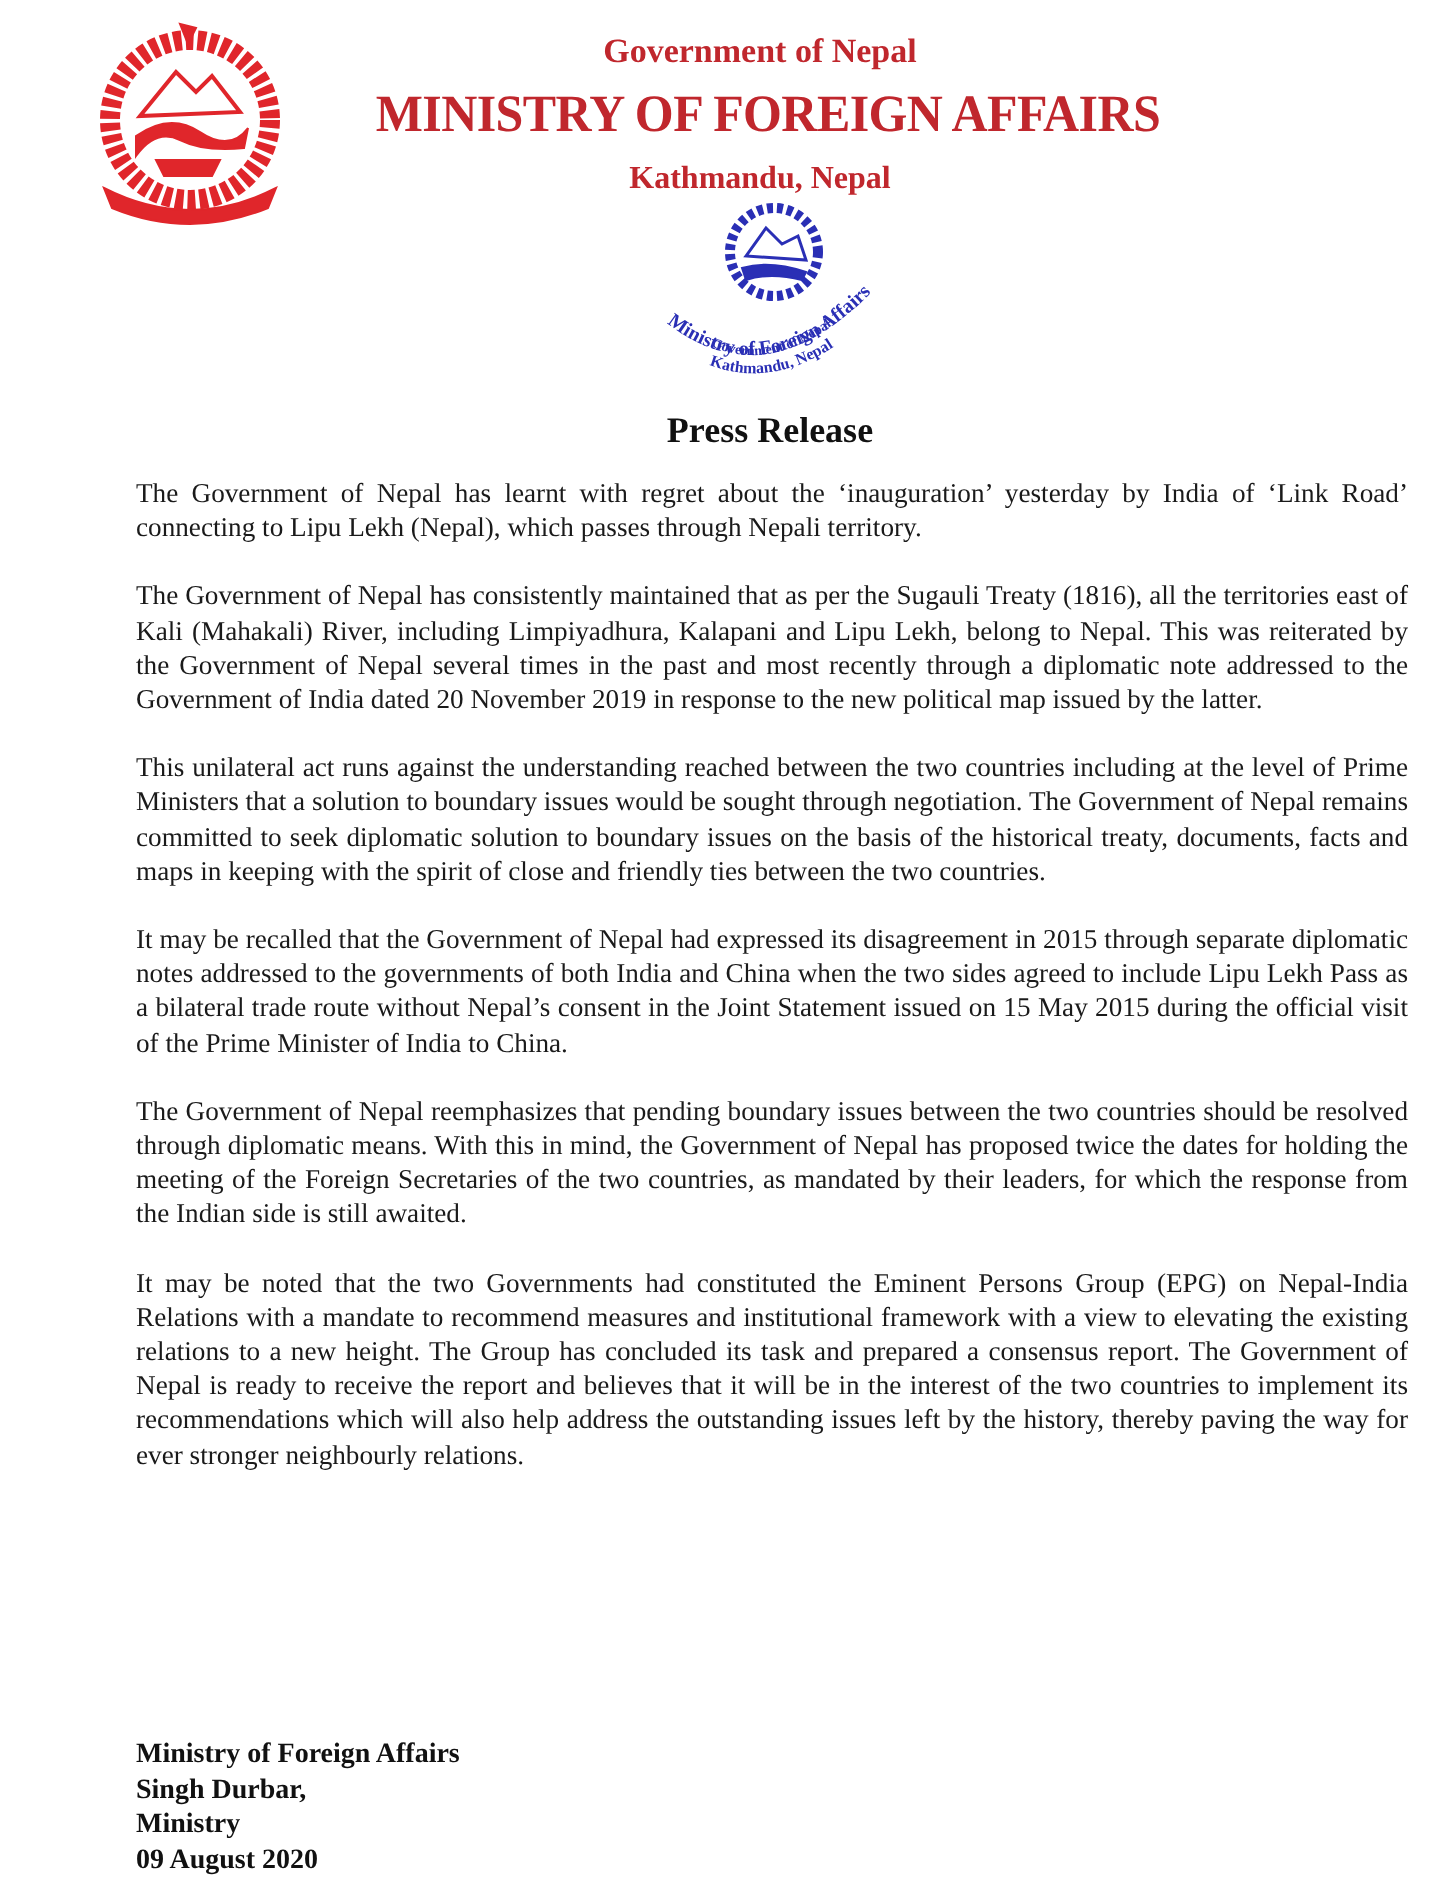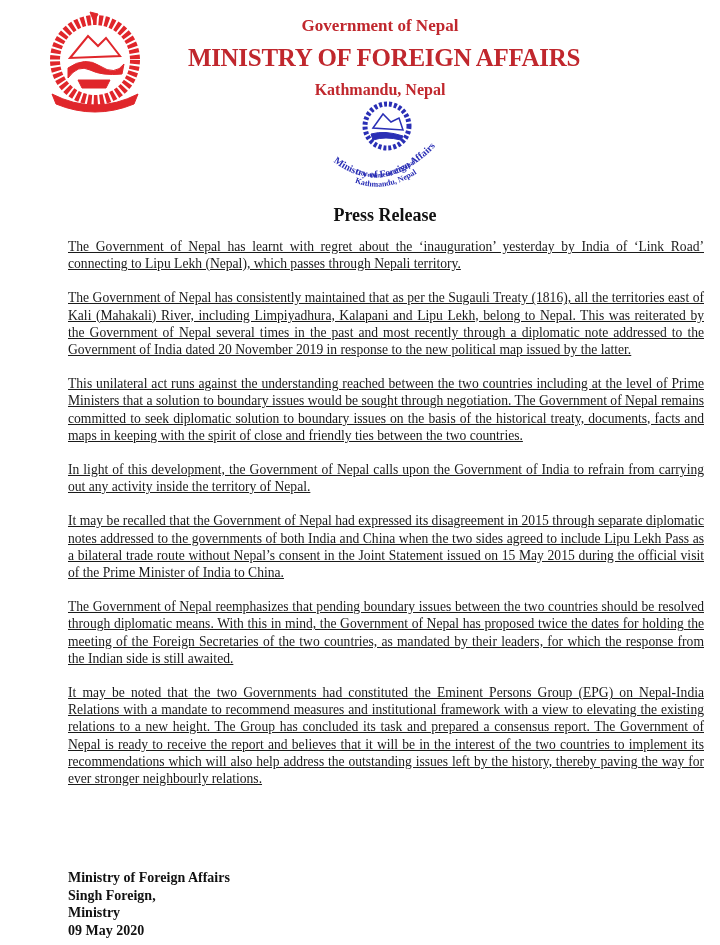--- a/index.html
+++ b/index.html
@@ -12,21 +12,21 @@
     font-family: "Liberation Serif", serif; font-weight: bold; color: #c0272d; font-size: 17px; }
   .hdr-min { position: absolute; top: 44px; left: 174px; width: 420px; text-align: center;
     font-family: "Liberation Serif", serif; font-weight: bold; color: #c0272d; font-size: 25px;
     letter-spacing: -0.3px; transform: scaleY(1.05); }
   .hdr-kath { position: absolute; top: 81px; left: 0; width: 760px; text-align: center;
     font-family: "Liberation Serif", serif; font-weight: bold; color: #c0272d; font-size: 16px; }
   .stamp { position: absolute; left: 315px; top: 96px; width: 140px; height: 100px; }
   .title { position: absolute; top: 205px; left: 0; width: 770px; text-align: center;
     font-weight: bold; font-size: 18px; color: #111; }
   .body { position: absolute; top: 238px; left: 68px; width: 636px;
-    font-family: "Liberation Serif", serif; font-size: 13.6px; line-height: 17.2px; text-align: justify; color: #1a1a1a; text-decoration: underline; }
+    font-family: "Liberation Serif", serif; font-size: 13.6px; line-height: 17.2px; text-align: justify; color: #1a1a1a; }
   .body p { margin: 0 0 17px 0; }
   .sign { position: absolute; top: 869px; left: 68px; font-weight: bold; font-size: 14px; line-height: 17.5px; color: #111; }
   .sign div { white-space: nowrap; }
 </style>
 </head>
 <body>
 
 <svg class="emblem" viewBox="0 0 110 110">
   <g fill="#e0262b" stroke="#e0262b">
     <circle cx="55" cy="52" r="40" fill="none" stroke-width="10" stroke-dasharray="4 2"></circle>
@@ -63,24 +63,23 @@
     <textPath href="#arc3" startOffset="12%">Kathmandu, Nepal</textPath>
   </text>
 </svg>
 
 <div class="title">Press Release</div>
 
 <div class="body">
   <p>The Government of Nepal has learnt with regret about the ‘inauguration’ yesterday by India of ‘Link Road’ connecting to Lipu Lekh (Nepal), which passes through Nepali territory.</p>
   <p>The Government of Nepal has consistently maintained that as per the Sugauli Treaty (1816), all the territories east of Kali (Mahakali) River, including Limpiyadhura, Kalapani and Lipu Lekh, belong to Nepal. This was reiterated by the Government of Nepal several times in the past and most recently through a diplomatic note addressed to the Government of India dated 20 November 2019 in response to the new political map issued by the latter.</p>
   <p>This unilateral act runs against the understanding reached between the two countries including at the level of Prime Ministers that a solution to boundary issues would be sought through negotiation. The Government of Nepal remains committed to seek diplomatic solution to boundary issues on the basis of the historical treaty, documents, facts and maps in keeping with the spirit of close and friendly ties between the two countries.</p>
-  <p>In light of this development, the Government of Nepal calls upon the Government of India to refrain from carrying out any activity inside the territory of Nepal.</p>
   <p>It may be recalled that the Government of Nepal had expressed its disagreement in 2015 through separate diplomatic notes addressed to the governments of both India and China when the two sides agreed to include Lipu Lekh Pass as a bilateral trade route without Nepal’s consent in the Joint Statement issued on 15 May 2015 during the official visit of the Prime Minister of India to China.</p>
   <p>The Government of Nepal reemphasizes that pending boundary issues between the two countries should be resolved through diplomatic means. With this in mind, the Government of Nepal has proposed twice the dates for holding the meeting of the Foreign Secretaries of the two countries, as mandated by their leaders, for which the response from the Indian side is still awaited.</p>
   <p>It may be noted that the two Governments had constituted the Eminent Persons Group (EPG) on Nepal-India Relations with a mandate to recommend measures and institutional framework with a view to elevating the existing relations to a new height. The Group has concluded its task and prepared a consensus report. The Government of Nepal is ready to receive the report and believes that it will be in the interest of the two countries to implement its recommendations which will also help address the outstanding issues left by the history, thereby paving the way for ever stronger neighbourly relations.</p>
 </div>
 
 <div class="sign">
   <div>Ministry of Foreign Affairs</div>
-  <div>Singh Foreign,</div>
+  <div>Singh Durbar,</div>
   <div>Ministry</div>
-  <div>09 May 2020</div>
+  <div>09 August 2020</div>
 </div>
 
 </body></html>

